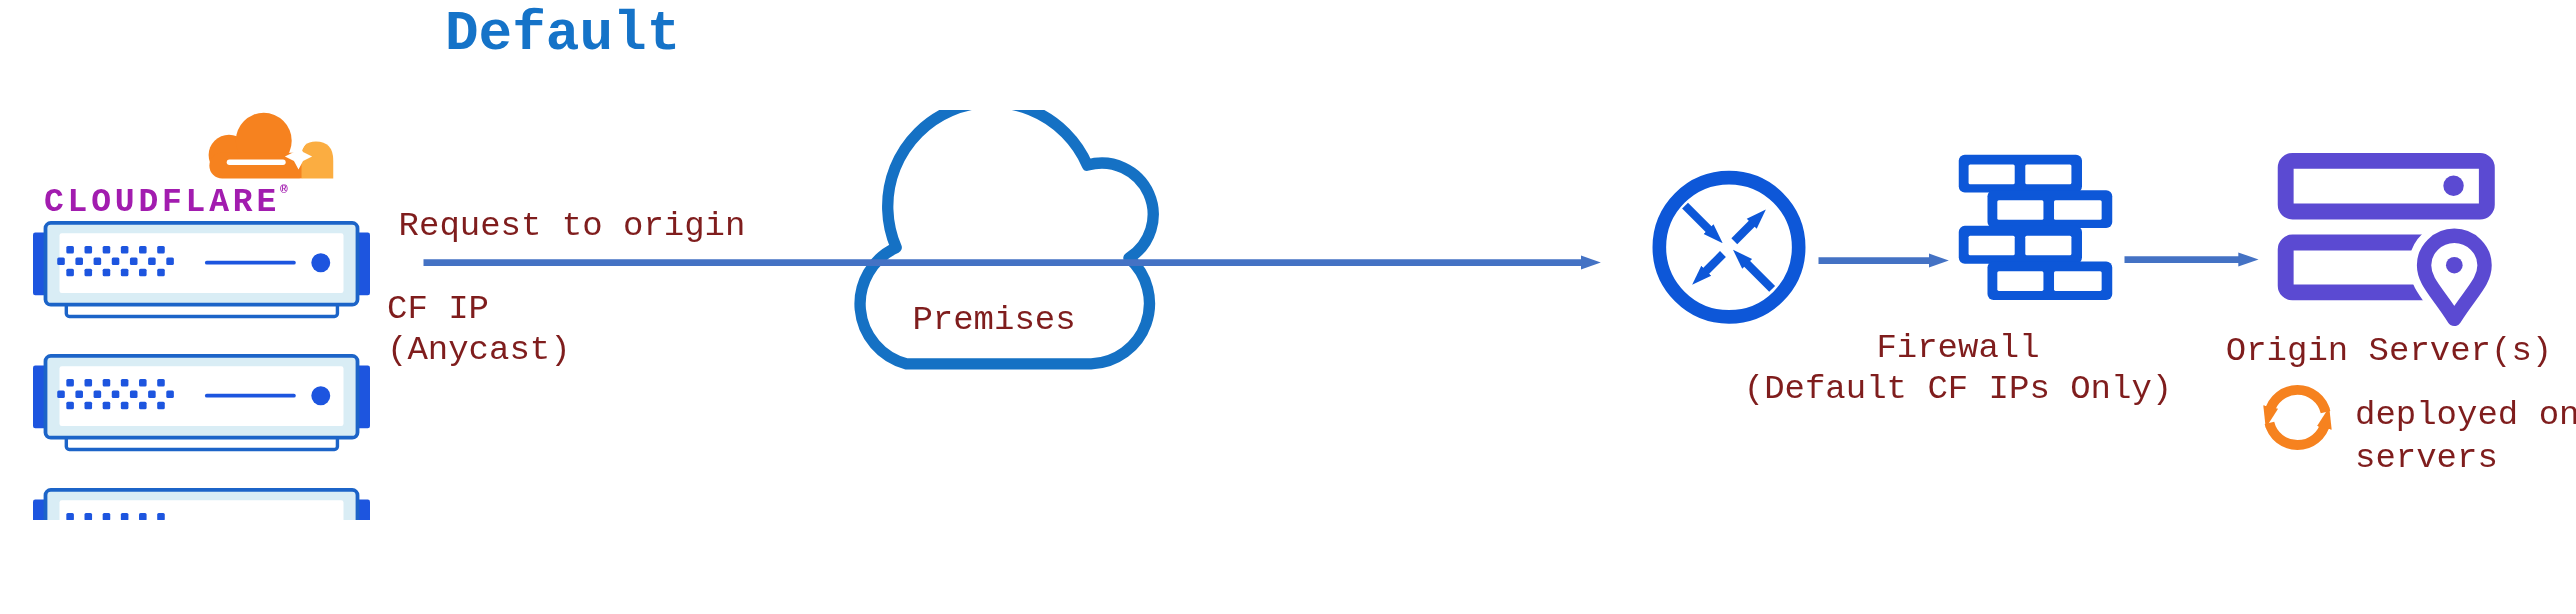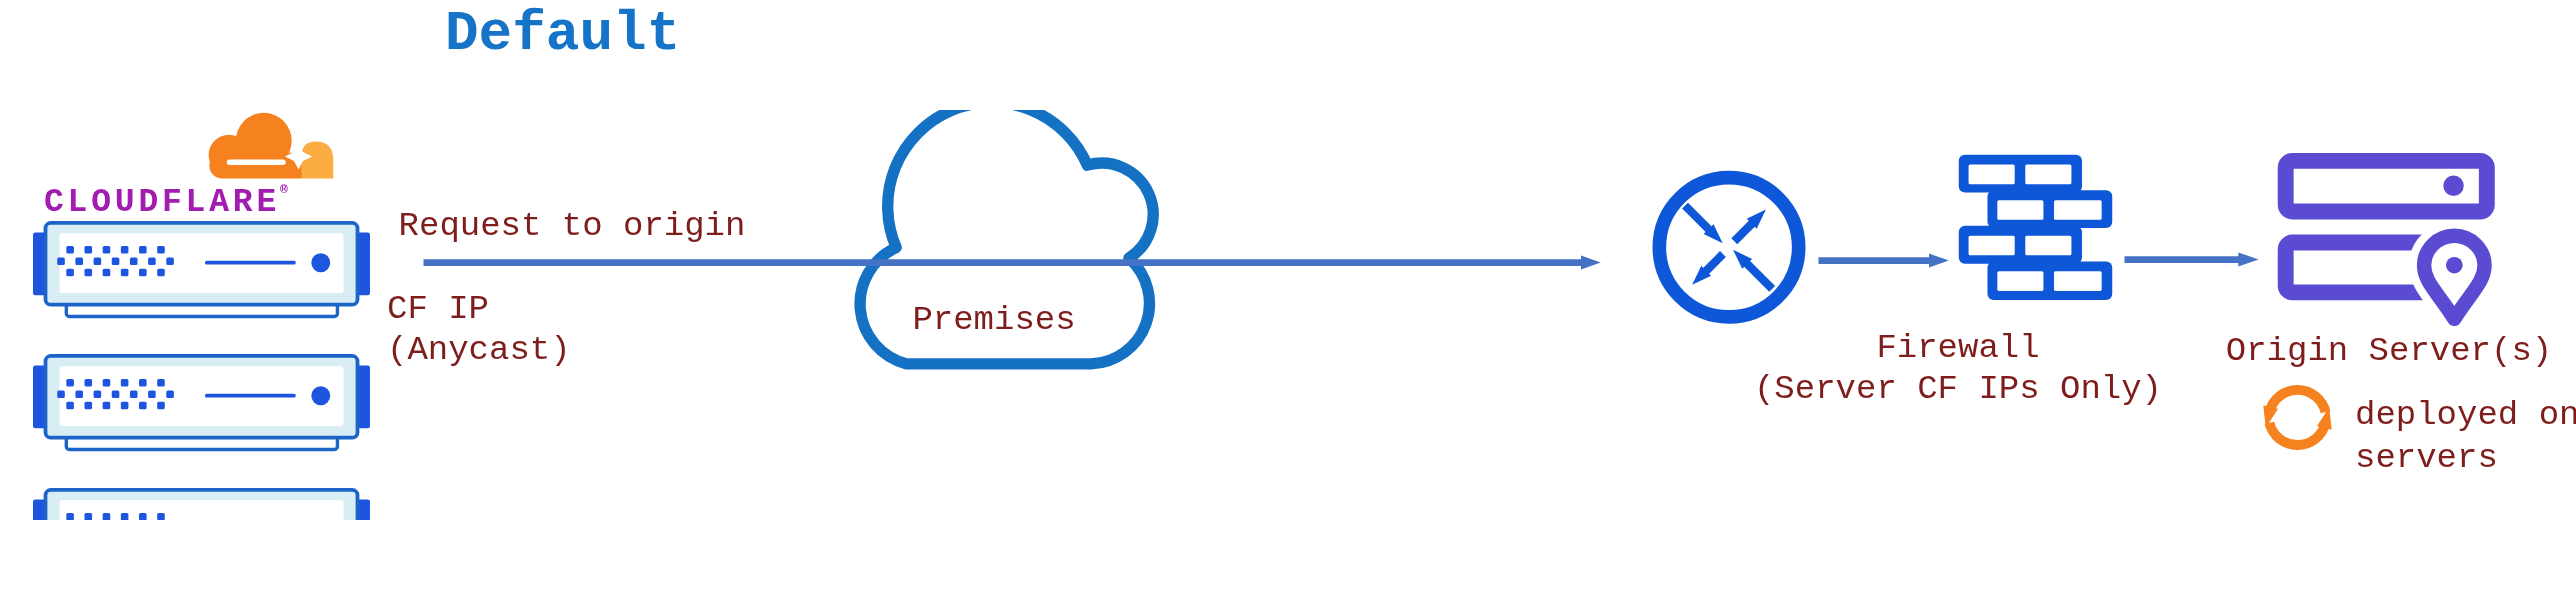--- a/index.html
+++ b/index.html
@@ -222,21 +222,21 @@
   <div id="cfip-label" class="abs lbl">
     <div>CF IP</div>
     <div>(Anycast)</div>
   </div>
 
   <div id="internet-label" class="abs lbl ctr">Premises</div>
 
 
   <div id="firewall-label" class="abs lbl ctr">
     <div>Firewall</div>
-    <div>(Server CF IPs Only)</div>
+    <div>(Default CF IPs Only)</div>
   </div>
 
   <div id="origin-label" class="abs lbl ctr">Origin Server(s)</div>
 
   <div id="cloudflared-note" class="abs lbl">
     <div>deployed on</div>
     <div>servers</div>
   </div>
 
 </div>

